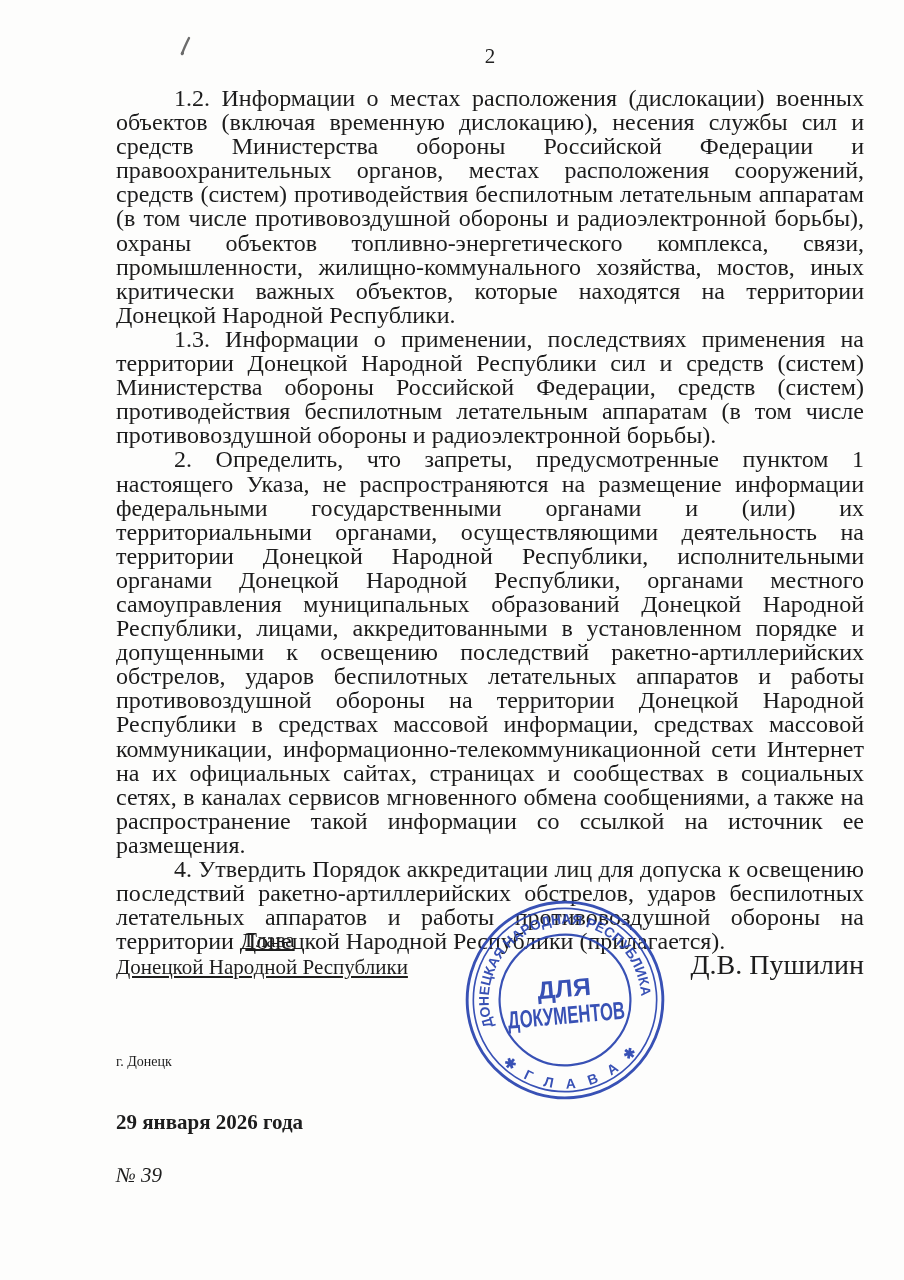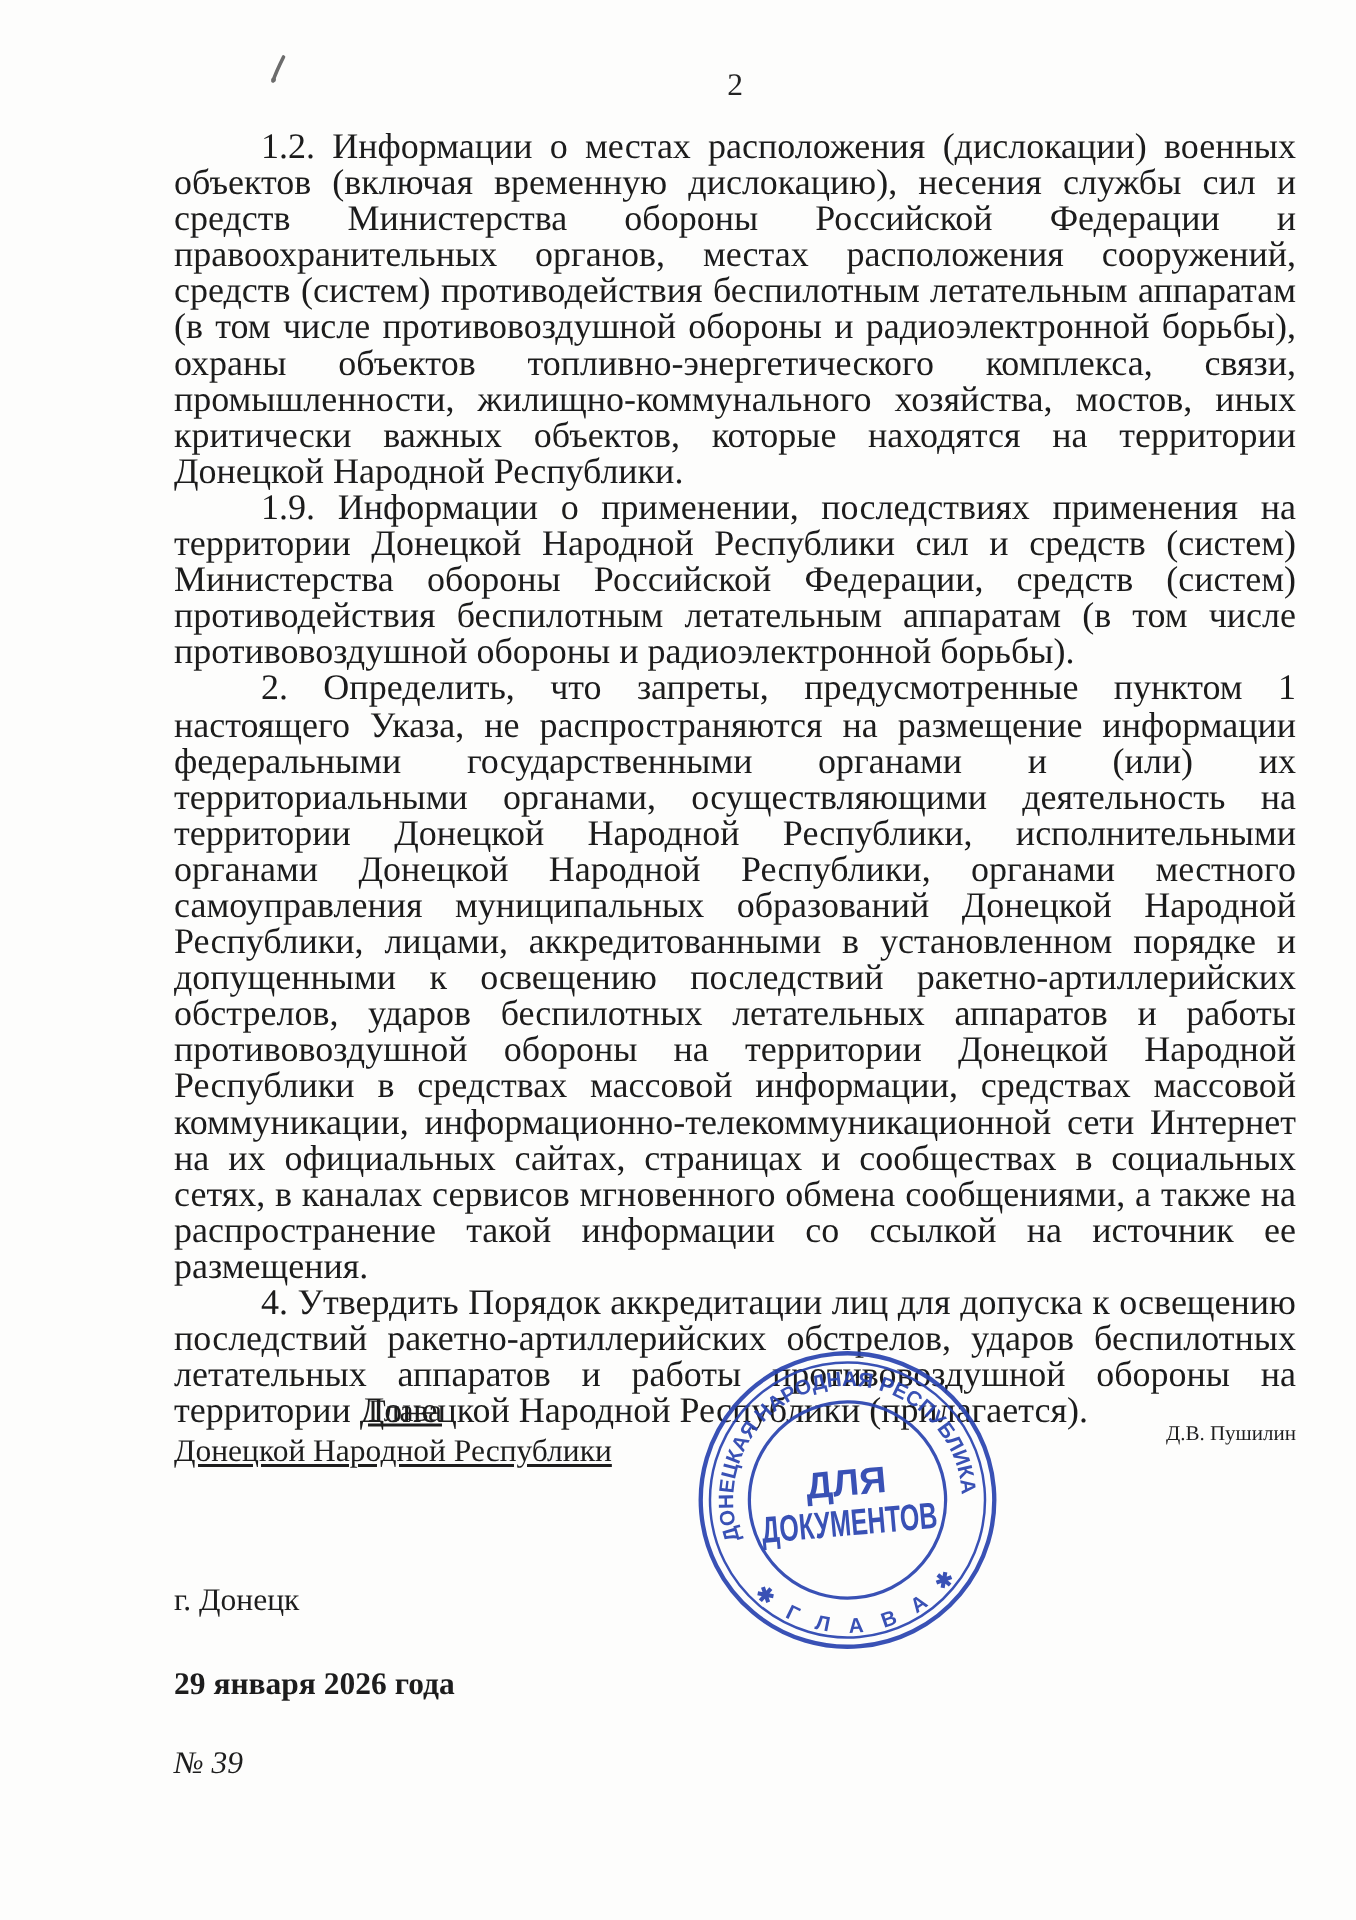--- a/index.html
+++ b/index.html
@@ -38,24 +38,24 @@
   .sig-left{
     position:absolute;
     top:927px;left:116px;width:308px;
     font-size:21px;line-height:27px;text-decoration:underline;
   }
   .sig-title-1{display:block;text-align:center;}
   .sig-title-2{display:block;text-align:left;}
   .sig-name{
     position:absolute;
     top:949px;right:40px;
-    font-size:14px;
+    font-size:28px;
     text-align:right;
   }
-  .footer-city{position:absolute;top:1054px;left:116px;font-size:21px;}
+  .footer-city{position:absolute;top:1054px;left:116px;font-size:14px;}
   .footer-date{position:absolute;top:1110px;left:116px;font-size:21px;font-weight:bold;}
   .footer-number{position:absolute;top:1163px;left:116px;font-size:21px;font-style:italic;}
   .stamp{
     position:absolute;
     top:897px;left:462px;
     width:206px;height:206px;
     pointer-events:none;
   }
   .stamp svg{width:100%;height:100%;}
   .stamp-ring-text{
@@ -83,21 +83,21 @@
 
   <div class="ink-speck">
     <svg viewBox="0 0 14 20" xmlns="http://www.w3.org/2000/svg">
       <path d="M3,18 C5,12 8,6 10,2" stroke="#3c3c3c" stroke-width="2.4" fill="none" stroke-linecap="round"></path>
       <circle cx="3.4" cy="17.2" r="1.6" fill="#3c3c3c"></circle>
     </svg>
   </div>
 
   <div class="body-text">
     <p>1.2. Информации о местах расположения (дислокации) военных объектов (включая временную дислокацию), несения службы сил и средств Министерства обороны Российской Федерации и правоохранительных органов, местах расположения сооружений, средств (систем) противодействия беспилотным летательным аппаратам (в том числе противовоздушной обороны и радиоэлектронной борьбы), охраны объектов топливно-энергетического комплекса, связи, промышленности, жилищно-коммунального хозяйства, мостов, иных критически важных объектов, которые находятся на территории Донецкой Народной Республики.</p>
-    <p>1.9. Информации о применении, последствиях применения на территории Донецкой Народной Республики сил и средств (систем) Министерства обороны Российской Федерации, средств (систем) противодействия беспилотным летательным аппаратам (в том числе противовоздушной обороны и радиоэлектронной борьбы).</p>
+    <p>1.3. Информации о применении, последствиях применения на территории Донецкой Народной Республики сил и средств (систем) Министерства обороны Российской Федерации, средств (систем) противодействия беспилотным летательным аппаратам (в том числе противовоздушной обороны и радиоэлектронной борьбы).</p>
     <p>2. Определить, что запреты, предусмотренные пунктом 1 настоящего Указа, не распространяются на размещение информации федеральными государственными органами и (или) их территориальными органами, осуществляющими деятельность на территории Донецкой Народной Республики, исполнительными органами Донецкой Народной Республики, органами местного самоуправления муниципальных образований Донецкой Народной Республики, лицами, аккредитованными в установленном порядке и допущенными к освещению последствий ракетно-артиллерийских обстрелов, ударов беспилотных летательных аппаратов и работы противовоздушной обороны на территории Донецкой Народной Республики в средствах массовой информации, средствах массовой коммуникации, информационно-телекоммуникационной сети Интернет на их официальных сайтах, страницах и сообществах в социальных сетях, в каналах сервисов мгновенного обмена сообщениями, а также на распространение такой информации со ссылкой на источник ее размещения.</p>
     <p>4. Утвердить Порядок аккредитации лиц для допуска к освещению последствий ракетно-артиллерийских обстрелов, ударов беспилотных летательных аппаратов и работы противовоздушной обороны на территории Донецкой Народной Республики (прилагается).</p>
   </div>
 
   <div class="sig-left">
     <span class="sig-title-1">Глава</span>
     <span class="sig-title-2">Донецкой Народной Республики</span>
   </div>
 
   <div class="sig-name">Д.В. Пушилин</div>

